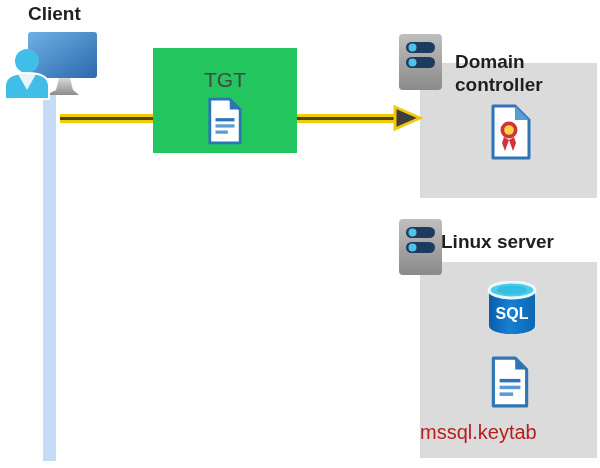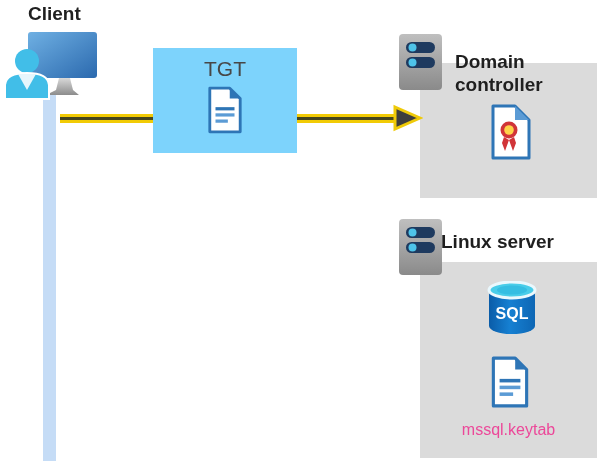--- a/index.html
+++ b/index.html
@@ -18,40 +18,40 @@
     left:43px;top:93px;width:13px;height:368px;background:#c5dcf6;z-index:0;
   }
   
   .arrow-line{
     left:60px;top:114px;width:338px;height:9px;z-index:1;
     background:linear-gradient(to bottom,#f2cb05 0 30%,#45451e 30% 70%,#f2cb05 70% 100%);
   }
   .arrow-head{left:393px;top:104px;z-index:3;}
   
   .ticket-box{
-    left:153px;top:48px;width:144px;height:105px;background:#7dd3fc;z-index:2;
-    display:flex;justify-content:center;gap:37px;padding-top:9px;box-sizing:border-box;
+    left:153px;top:48px;width:144px;height:105px;background:#22c55e;z-index:2;
+    display:flex;justify-content:center;gap:37px;padding-top:20px;box-sizing:border-box;
   }
   .ticket-col{display:flex;flex-direction:column;align-items:center;}
   .ticket-label{font-size:21px;color:#474747;margin-bottom:5px;}
   
   .panel{background:#dbdbdb;z-index:0;}
   .panel-dc{left:420px;top:63px;width:177px;height:135px;}
   .panel-linux{left:420px;top:262px;width:177px;height:196px;}
   .server-icon{left:398px;z-index:1;}
   .server-icon-dc{top:33px;}
   .server-icon-linux{top:218px;}
   .dc-label{left:455px;top:6px;width:140px;margin-top:44px;}
   .linux-label{left:441px;top:230px;white-space:nowrap;}
   .cert-icon{left:489px;top:104px;z-index:1;}
   .sql-icon{left:487px;top:281px;z-index:1;}
   .keytab-icon{left:488px;top:356px;z-index:1;}
   .keytab-label{
-    left:420px;top:421px;width:177px;text-align:center;
-    font-size:16px;color:#ec4899;z-index:1;
+    left:420px;top:421px;width:177px;
+    font-size:20px;color:#b91c1c;z-index:1;
   }
 </style>
 </head>
 <body>
 
 <div class="canvas">
 
   <div class="abs heading client-label">Client</div>
 
   <div class="abs connector-vertical"></div>

